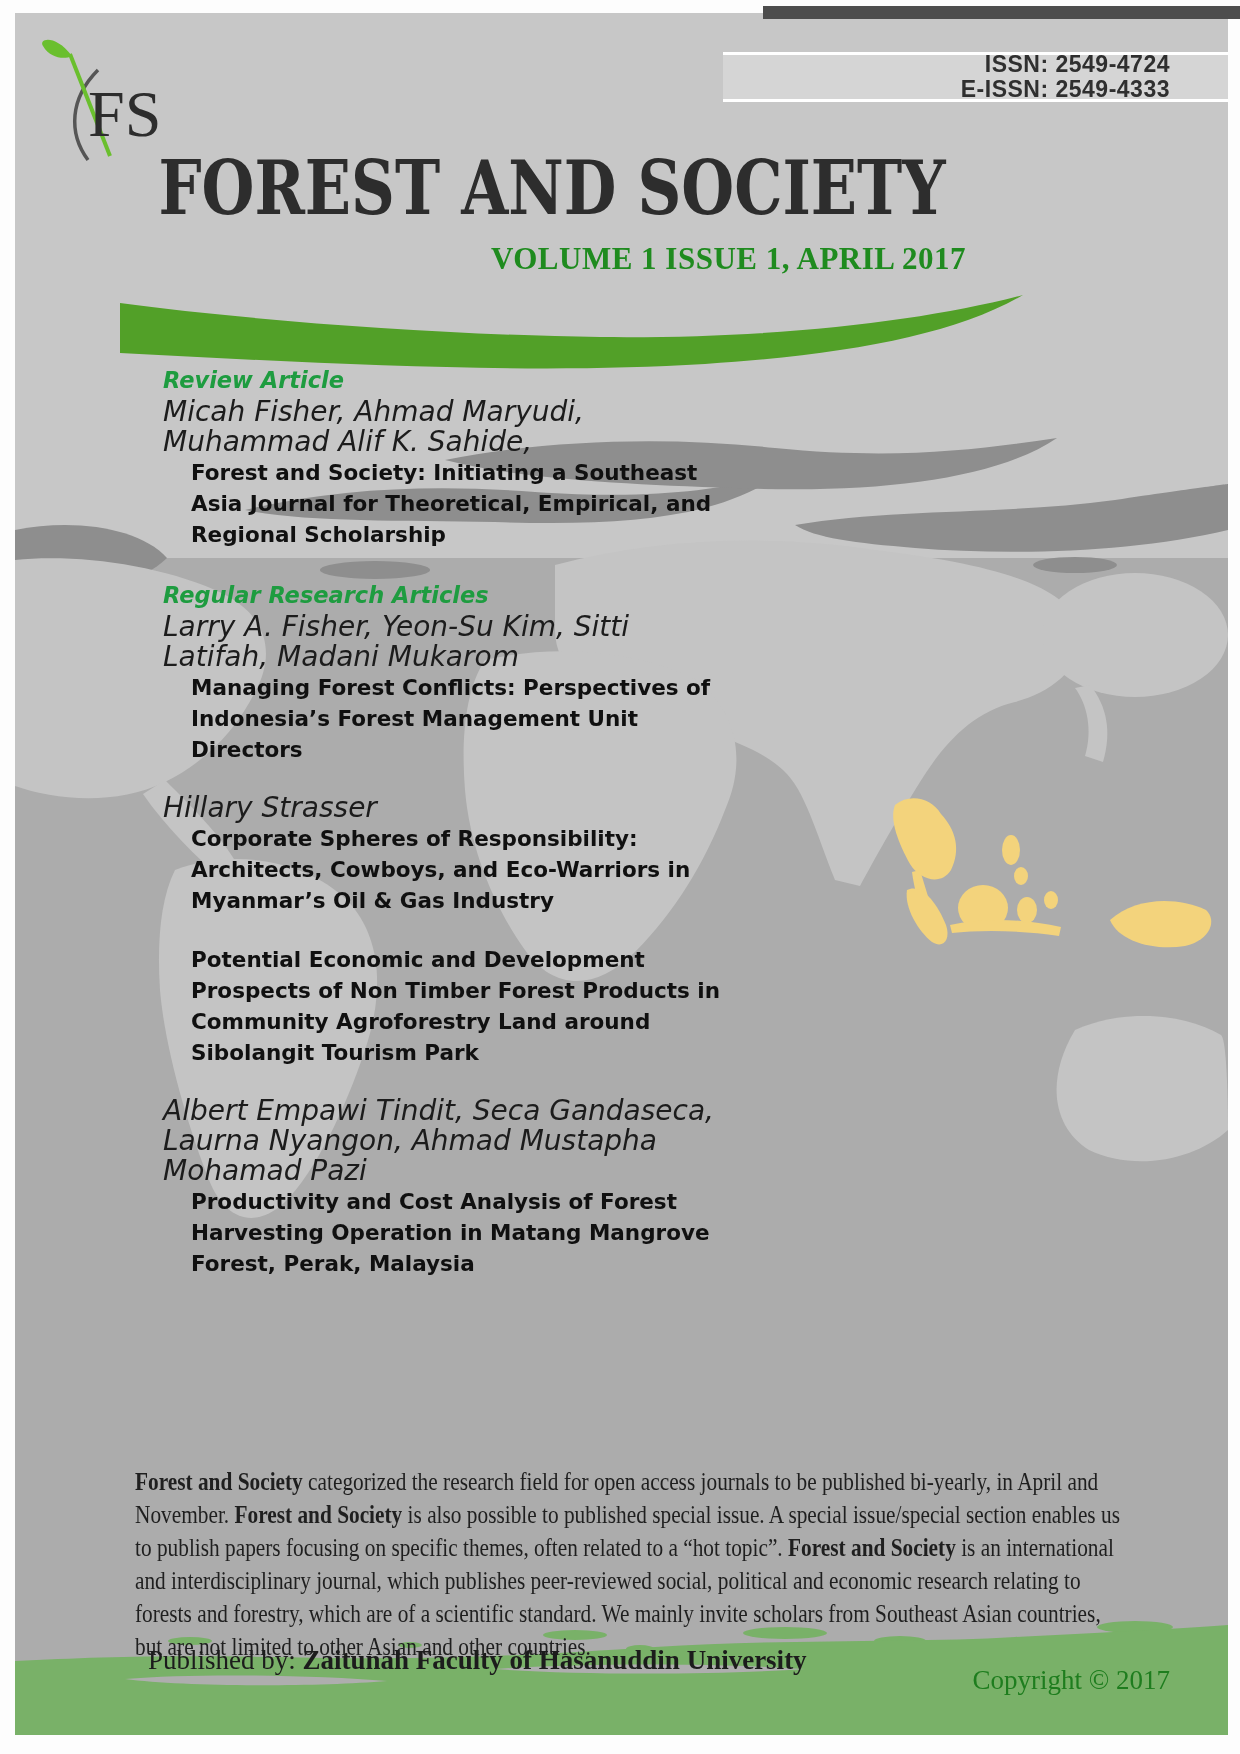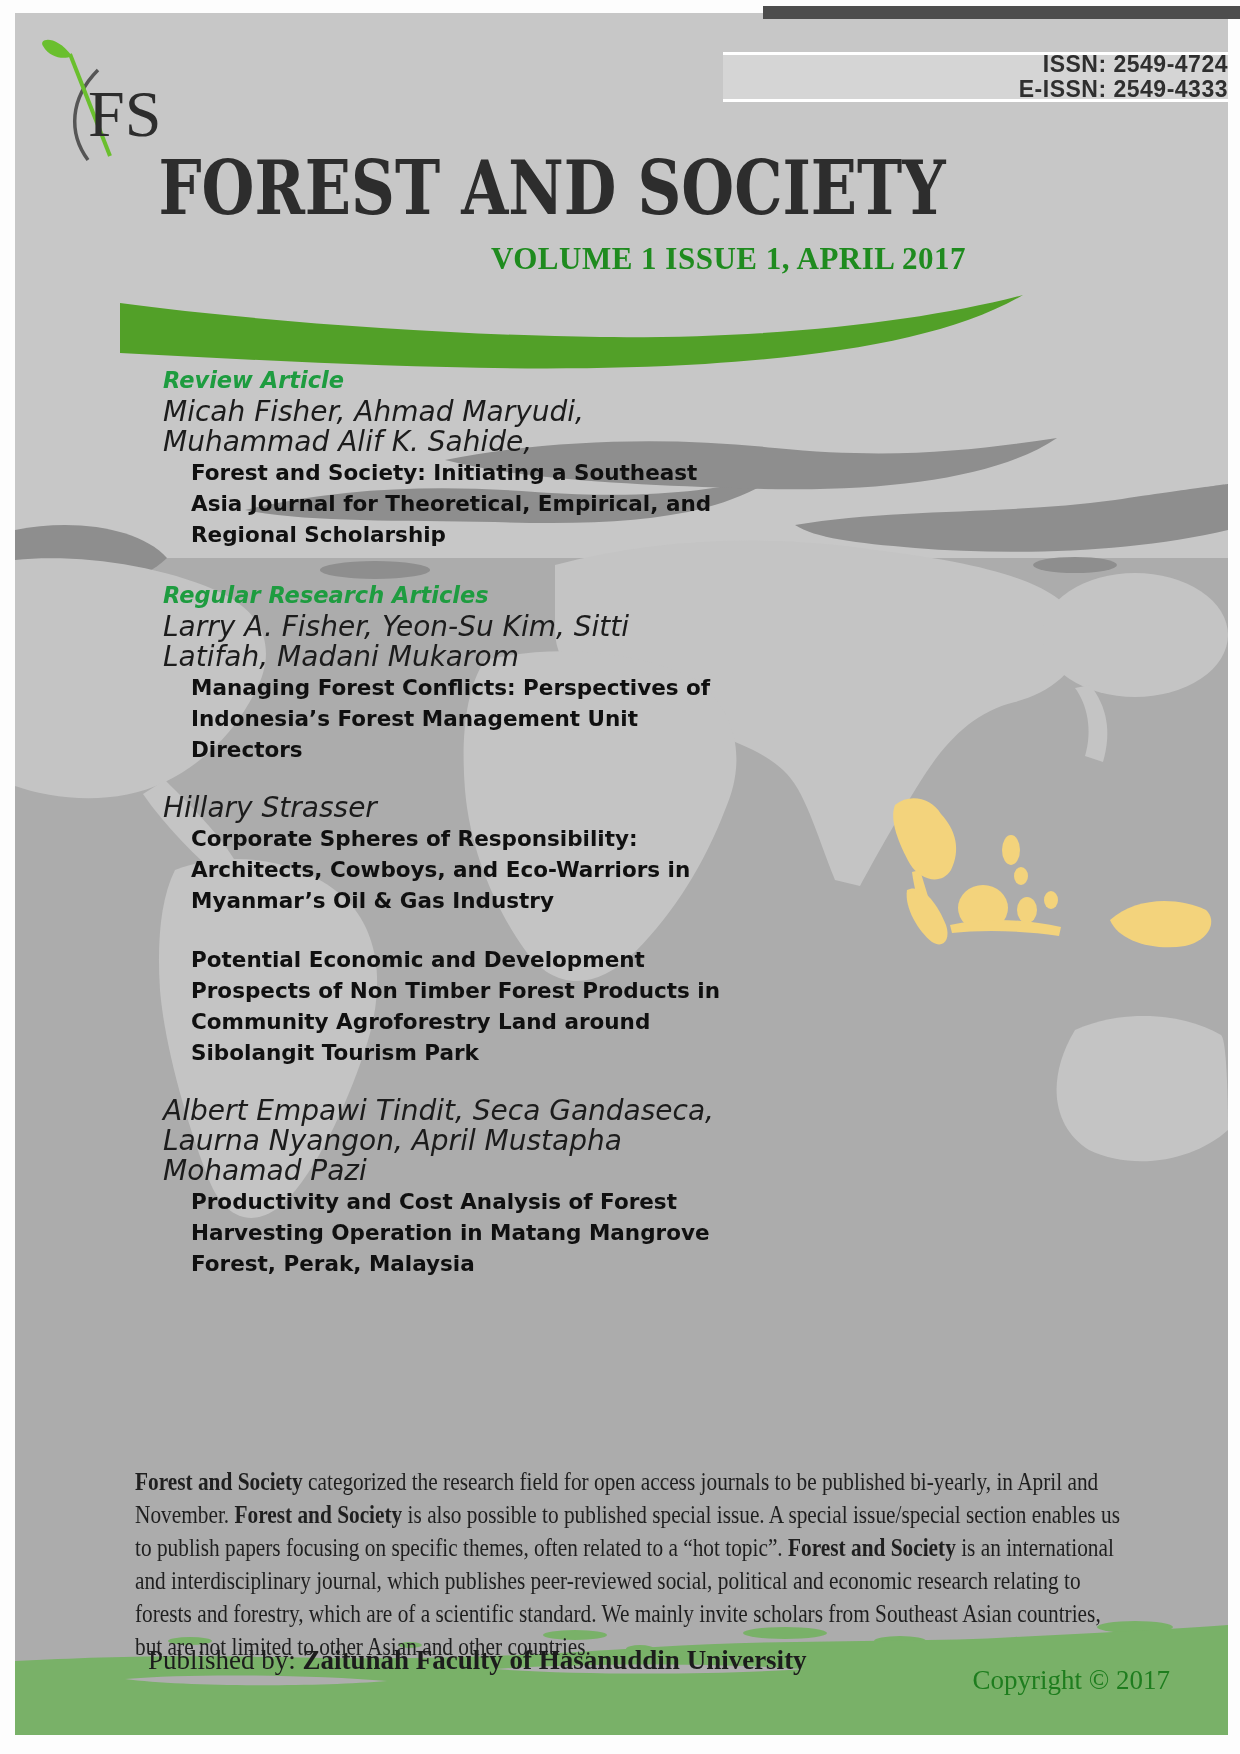--- a/index.html
+++ b/index.html
@@ -4,21 +4,21 @@
 <style>
   html,body{margin:0;padding:0;background:#ffffff;}
   .page{position:relative;width:1240px;height:1754px;background:#fdfdfd;overflow:hidden;
         font-family:"DejaVu Sans",sans-serif;}
   .cover{position:absolute;left:15px;top:13px;width:1213px;height:1722px;background:#c7c7c7;overflow:hidden;}
   .lower-zone{position:absolute;left:0;top:545px;right:0;bottom:0;background:#acacac;}
   .map-svg{position:absolute;left:0;top:417px;width:1213px;height:900px;}
   .top-bar{position:absolute;left:763px;top:6px;width:477px;height:13px;background:#4d4d4d;z-index:6;}
   .issn-panel{position:absolute;left:723px;top:52px;width:505px;height:50px;background:#d5d5d5;
       border-top:3px solid #ffffff;border-bottom:3px solid #ffffff;z-index:6;
-      display:flex;flex-direction:column;justify-content:center;align-items:flex-end;box-sizing:border-box;}
+      display:flex;flex-direction:column;justify-content:center;align-items:flex-end;padding-right:58px;box-sizing:border-box;}
   .issn-line{font-family:"Liberation Sans",sans-serif;font-weight:bold;font-size:23px;line-height:25px;
       color:#2f2f2f;letter-spacing:0.5px;}
   .logo{position:absolute;left:30px;top:28px;z-index:5;}
   .cover-title{position:absolute;left:47px;top:138px;width:980px;text-align:center;white-space:nowrap;
       font-family:"DejaVu Serif",serif;font-weight:bold;font-size:74px;line-height:1;color:#2d2d2d;
       transform:scaleX(0.82);transform-origin:center top;}
   .issue-line{position:absolute;top:228px;right:262px;font-family:"Liberation Serif",serif;font-weight:bold;
       font-size:31px;color:#1f8b1f;letter-spacing:0.5px;}
   .swoosh{position:absolute;left:0;top:278px;width:1010px;height:95px;}
   .toc{position:absolute;left:148px;top:352px;width:575px;z-index:4;}
@@ -103,21 +103,21 @@
             <div class="toc-title">Managing Forest Conflicts: Perspectives of Indonesia’s Forest Management Unit Directors</div>
           </div>
           <div class="toc-article">
             <div class="toc-authors">Hillary Strasser</div>
             <div class="toc-title">Corporate Spheres of Responsibility: Architects, Cowboys, and Eco-Warriors in Myanmar’s Oil &amp; Gas Industry</div>
           </div>
           <div class="toc-article">
             <div class="toc-title">Potential Economic and Development Prospects of Non Timber Forest Products in Community Agroforestry Land around Sibolangit Tourism Park</div>
           </div>
           <div class="toc-article">
-            <div class="toc-authors">Albert Empawi Tindit, Seca Gandaseca, Laurna Nyangon, April Mustapha Mohamad Pazi</div>
+            <div class="toc-authors">Albert Empawi Tindit, Seca Gandaseca, Laurna Nyangon, Ahmad Mustapha Mohamad Pazi</div>
             <div class="toc-title">Productivity and Cost Analysis of Forest Harvesting Operation in Matang Mangrove Forest, Perak, Malaysia</div>
           </div>
         </div>
       </div>
 
     <div class="description"><b>Forest and Society</b><span> categorized the research field for open access journals to be published bi-yearly, in April and November. </span><b>Forest and Society</b><span> is also possible to published special issue. A special issue/special section enables us to publish papers focusing on specific themes, often related to a “hot topic”. </span><b>Forest and Society</b><span> is an international and interdisciplinary journal, which publishes peer-reviewed social, political and economic research relating to forests and forestry, which are of a scientific standard. We mainly invite scholars from Southeast Asian countries, but are not limited to other Asian and other countries.</span></div>
 
     <div class="published">
       <span>Published by: </span><b>Zaitunah Faculty of Hasanuddin University</b>
     </div>

